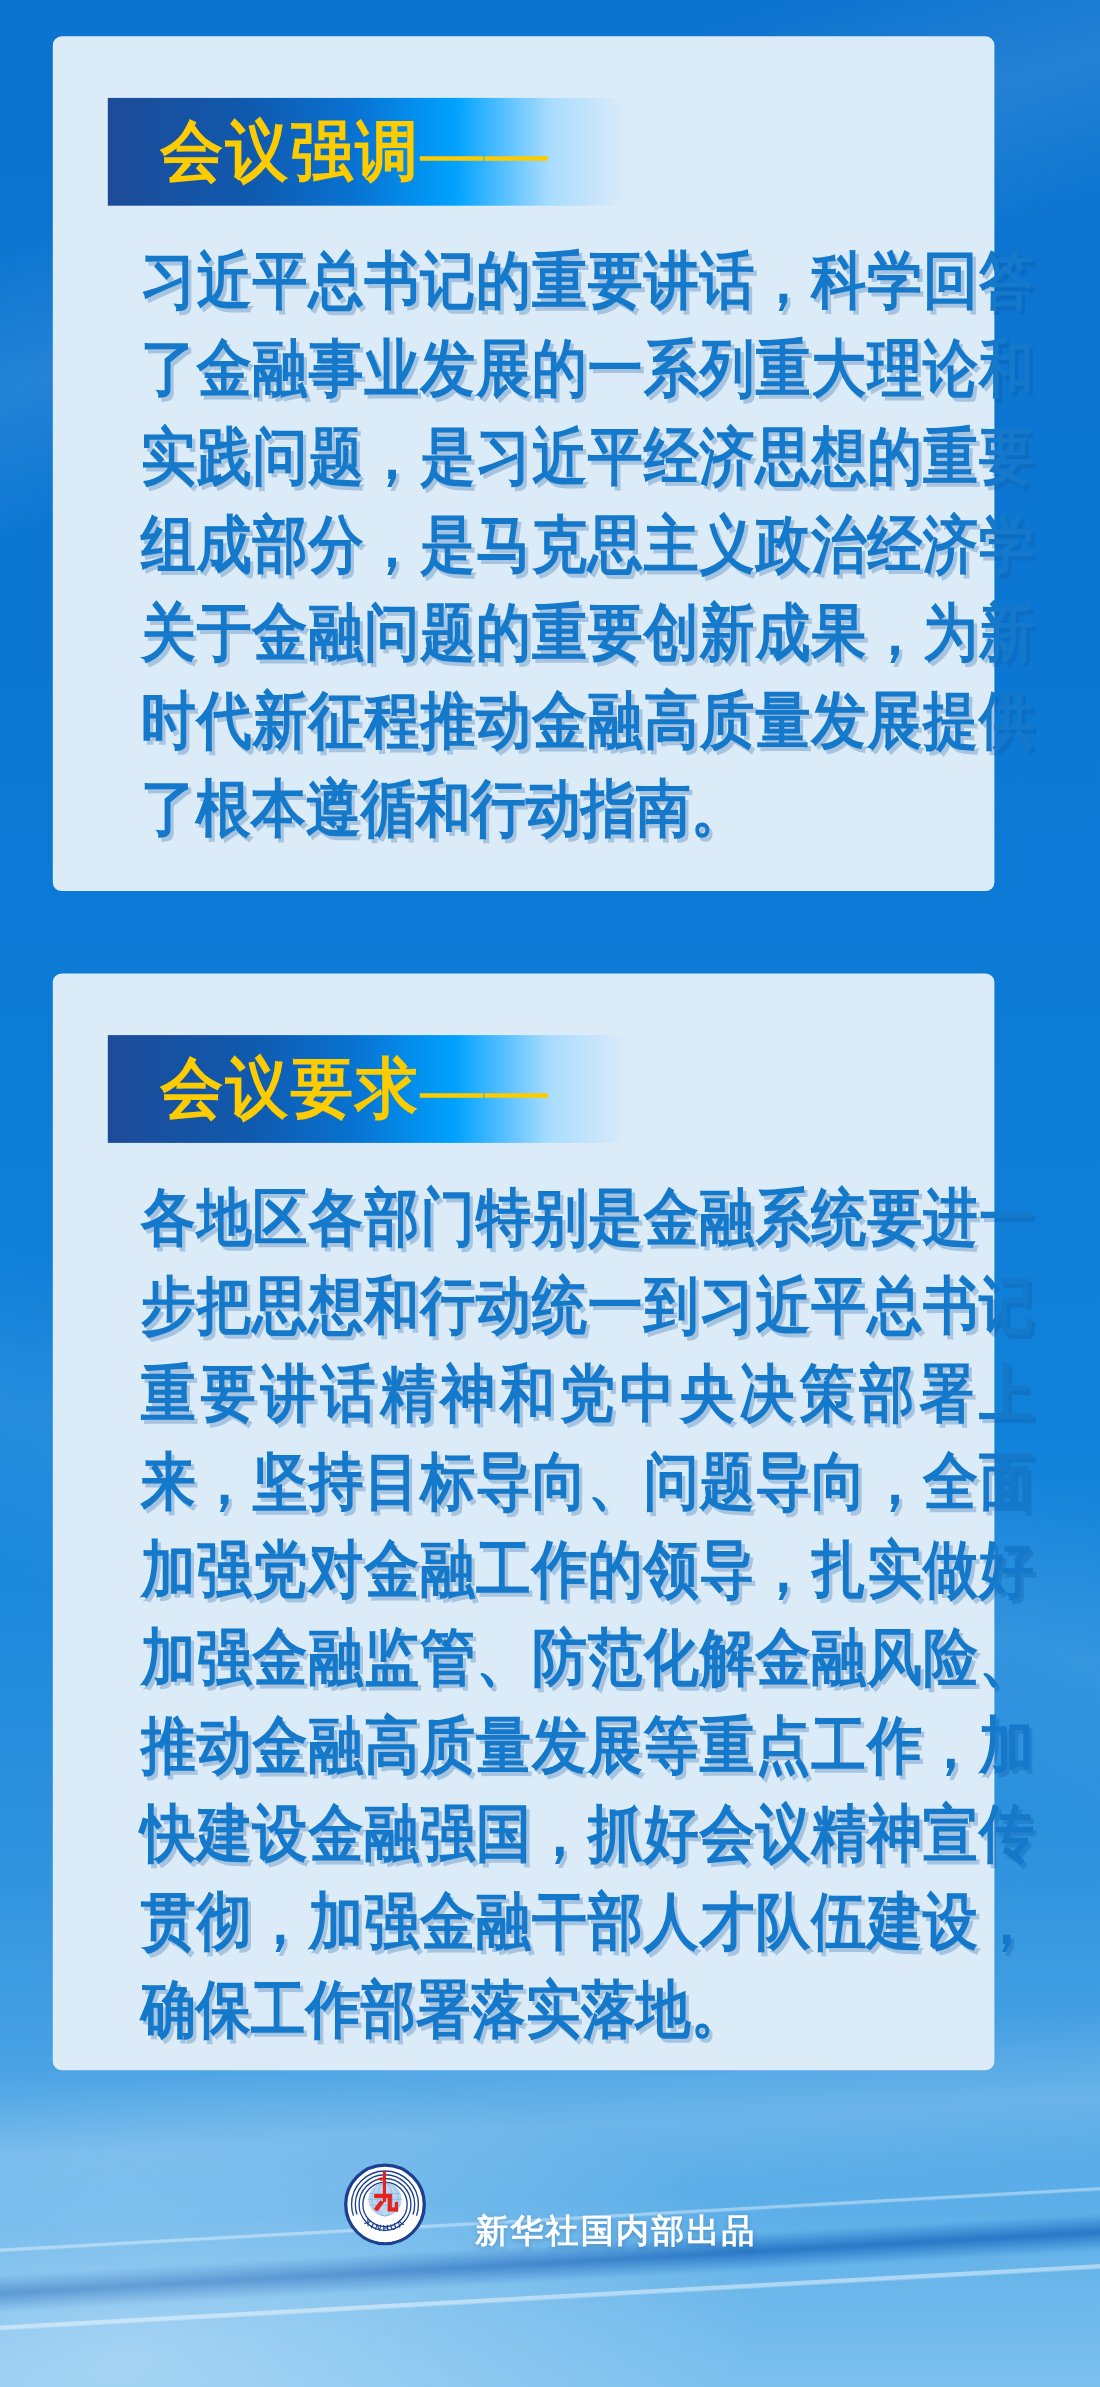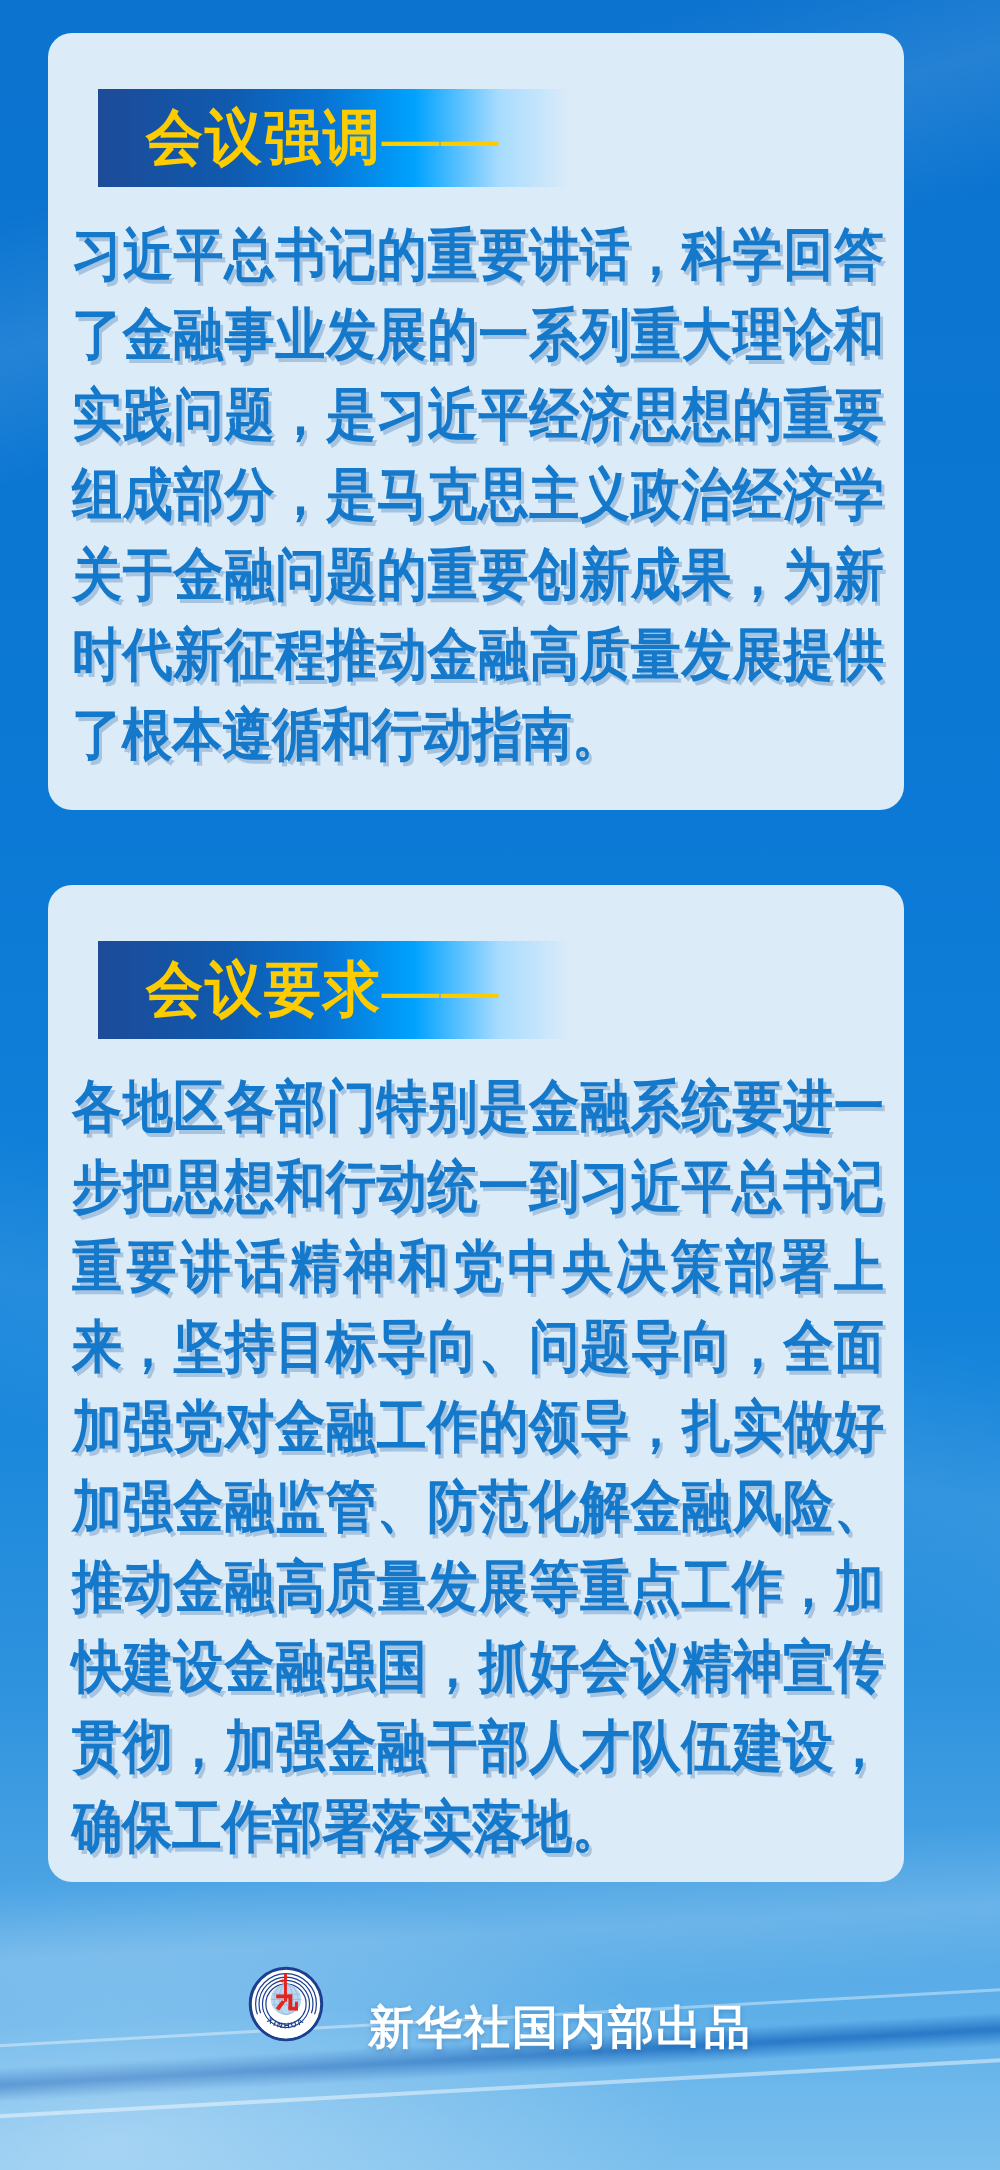--- a/index.html
+++ b/index.html
@@ -30,57 +30,57 @@
   .hairline-2{top:2014px;left:-90px;width:1260px;height:3px;transform:rotate(-3.2deg);
     background:rgba(255,255,255,.38);filter:blur(.5px);}
   .ribbon-dark{top:2038px;left:-90px;width:1260px;height:34px;transform:rotate(-3.2deg);filter:blur(1px);
     background:linear-gradient(180deg,rgba(13,95,185,0) 0%,rgba(12,92,182,.68) 50%,rgba(13,95,185,0) 100%);}
   .hairline-1{top:2084px;left:-90px;width:1260px;height:4px;transform:rotate(-3.2deg);border-radius:2px;
     background:rgba(255,255,255,.45);filter:blur(.5px);}
   .glow-bl{bottom:-70px;left:-180px;width:950px;height:400px;transform:rotate(-6deg);
     background:radial-gradient(ellipse at 30% 70%,rgba(255,255,255,.34),rgba(255,255,255,0) 62%);}
 
   .card{
-    position:absolute;left:48px;width:856px;border-radius:24px;
+    position:absolute;left:48px;width:856px;border-radius:8px;
     background:var(--card-bg);z-index:2;
   }
   .card-1{top:33px;height:777px;}
   .card-2{top:885px;height:997px;}
   .header-bar{
     margin:56px 0 0 50px;width:502px;height:98px;
     display:flex;align-items:center;
     background:linear-gradient(90deg,
       var(--bar-left) 0%, #1059ad 25%, #0873d2 45%,
       var(--bar-bright) 63%, #a8dcff 80%, rgba(220,236,250,0) 94%);
   }
   .card-2 .header-bar{}
   .heading{
     font-size:57px;font-weight:900;color:var(--heading-color);
     padding-left:48px;letter-spacing:2px;white-space:nowrap;
     transform:scaleY(1.06);transform-origin:left center;
     font-family:"Liberation Serif", serif;
   }
-  .body{margin:28px 40px 0 24px;}
+  .body{margin:28px 40px 0 80px;}
   .line{
     width:812px;height:80px;line-height:80px;
     font-size:50px;font-weight:900;color:var(--body-color);
     transform:scaleY(1.14);
     text-shadow:3px 3px 0 rgba(12,82,150,.26);
     white-space:nowrap;overflow:visible;
     font-family:"Liberation Serif", serif;
   }
   .line.just{text-align:justify;text-align-last:justify;text-justify:inter-character;white-space:normal;}
   .footer{
     position:absolute;top:1962px;left:0;width:1000px;height:84px;z-index:2;
     display:flex;align-items:center;justify-content:center;gap:44px;
   }
   .emblem{display:block;}
   .credit{
     font-family:"Liberation Sans", sans-serif;
-    font-size:46px;font-weight:700;color:var(--footer-color);
+    font-size:30px;font-weight:700;color:var(--footer-color);
     letter-spacing:2px;text-shadow:0 2px 5px rgba(20,80,140,.35);
     white-space:nowrap;
     margin-top:48px;
   }
 </style>
 </head>
 <body>
 
 <div class="page">
 

